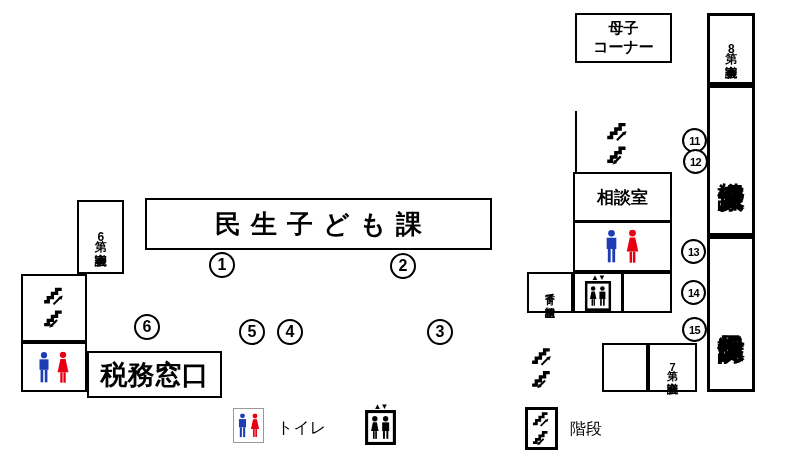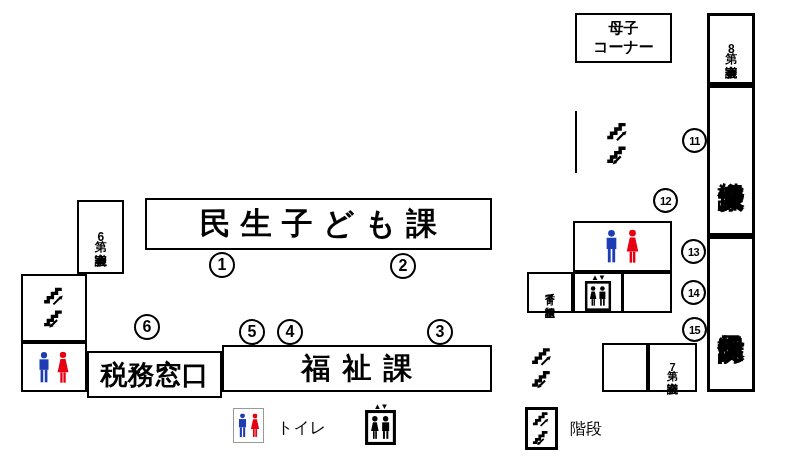--- a/index.html
+++ b/index.html
@@ -81,20 +81,23 @@
       <span>母子</span><br>
       <span>コーナー</span>
     </span>
   </div>
   <div class="wall" style="left:575px;top:111px;width:2px;height:62px;"></div>
   <div class="icon" style="left:604px;top:121px;">
     <svg width="28" height="46" viewBox="0 0 26 42">
         <use href="#sym-stairs"></use>
       </svg>
   </div>
+  <div class="box" style="left:573px;top:172px;width:99px;height:50px;">
+    <span class="lbl" style="font-size:17px;">相談室</span>
+  </div>
   <div class="box" style="left:573px;top:221px;width:99px;height:51px;">
     <div class="pair" style="gap:5px;">
       <svg width="15" height="37" viewBox="0 0 18 40">
           <use href="#sym-man" fill="#1e3db4"></use>
         </svg>
       <svg width="17" height="37" viewBox="0 0 20 40">
           <use href="#sym-woman" fill="#e60012"></use>
         </svg>
     </div>
   </div>
@@ -121,42 +124,39 @@
     <div class="vtext" style="font-size:27px;">健康安全課</div>
   </div>
   <div class="box thick" style="left:707px;top:236px;width:48px;height:156px;">
     <div class="vtext" style="font-size:27px;">保健予防課</div>
   </div>
 
   <div class="box" style="left:77px;top:200px;width:47px;height:74px;">
     <div class="vtext" style="font-size:12px;">第6会議室</div>
   </div>
   <div class="box" style="left:145px;top:198px;width:347px;height:52px;">
-    <span class="lbl" style="font-size:31px;letter-spacing:10px;text-indent:10px;">民生子ども課</span>
+    <span class="lbl" style="font-size:26px;letter-spacing:10px;text-indent:10px;">民生子ども課</span>
   </div>
   <div class="box" style="left:21px;top:274px;width:66px;height:68px;">
     <svg width="27" height="46" viewBox="0 0 26 42">
         <use href="#sym-stairs"></use>
       </svg>
   </div>
   <div class="box" style="left:21px;top:342px;width:66px;height:50px;">
     <div class="pair" style="gap:4px;">
       <svg width="14" height="35" viewBox="0 0 18 40">
           <use href="#sym-man" fill="#1e3db4"></use>
         </svg>
       <svg width="16" height="35" viewBox="0 0 20 40">
           <use href="#sym-woman" fill="#e60012"></use>
         </svg>
     </div>
   </div>
   <div class="box" style="left:87px;top:351px;width:135px;height:47px;">
     <span class="lbl" style="font-size:27px;">税務窓口</span>
-  </div>
-  <div class="box" style="left:222px;top:345px;width:270px;height:47px;">
-    <span class="lbl" style="font-size:29px;letter-spacing:12px;text-indent:12px;">福祉課</span>
   </div>
 
   <div class="icon" style="left:529px;top:346px;">
     <svg width="27" height="45" viewBox="0 0 26 42">
         <use href="#sym-stairs"></use>
       </svg>
   </div>
   <div class="box" style="left:602px;top:343px;width:46px;height:49px;"></div>
   <div class="box" style="left:648px;top:343px;width:49px;height:49px;">
     <div class="vcols" style="gap:1px;">
@@ -165,21 +165,21 @@
     </div>
   </div>
 
   <div class="num" style="left:209px;top:252px;">1</div>
   <div class="num" style="left:390px;top:253px;">2</div>
   <div class="num" style="left:427px;top:319px;">3</div>
   <div class="num" style="left:277px;top:319px;">4</div>
   <div class="num" style="left:239px;top:319px;">5</div>
   <div class="num" style="left:134px;top:314px;">6</div>
   <div class="num dbl" style="left:682px;top:128px;">11</div>
-  <div class="num dbl" style="left:653px;top:149px;margin-top:39px;">12</div>
+  <div class="num dbl" style="left:683px;top:149px;">12</div>
   <div class="num dbl" style="left:681px;top:239px;">13</div>
   <div class="num dbl" style="left:681px;top:280px;">14</div>
   <div class="num dbl" style="left:682px;top:317px;">15</div>
 
   <div class="lgbox" style="left:233px;top:408px;width:31px;height:35px;border:1px solid #999;">
     <div class="pair" style="gap:1px;">
       <svg width="11" height="27" viewBox="0 0 18 40">
           <use href="#sym-man" fill="#1e3db4"></use>
         </svg>
       <svg width="12" height="27" viewBox="0 0 20 40">

